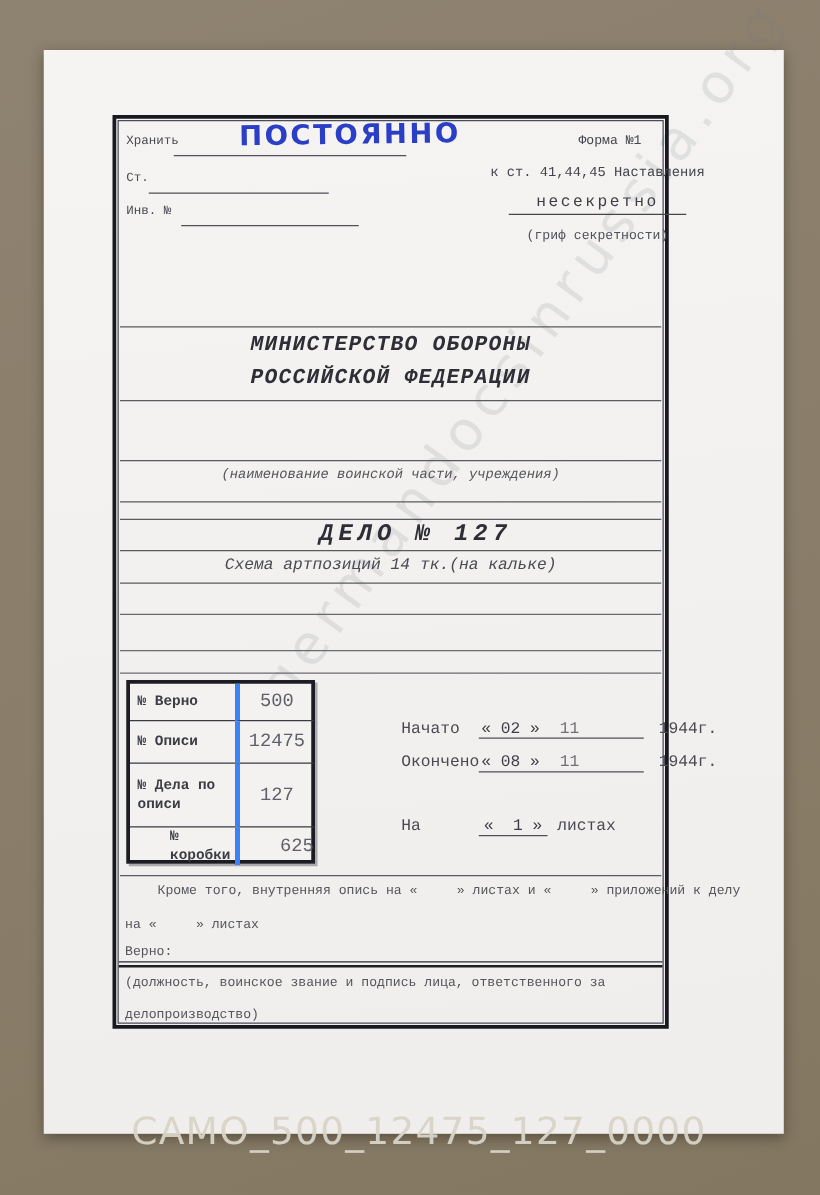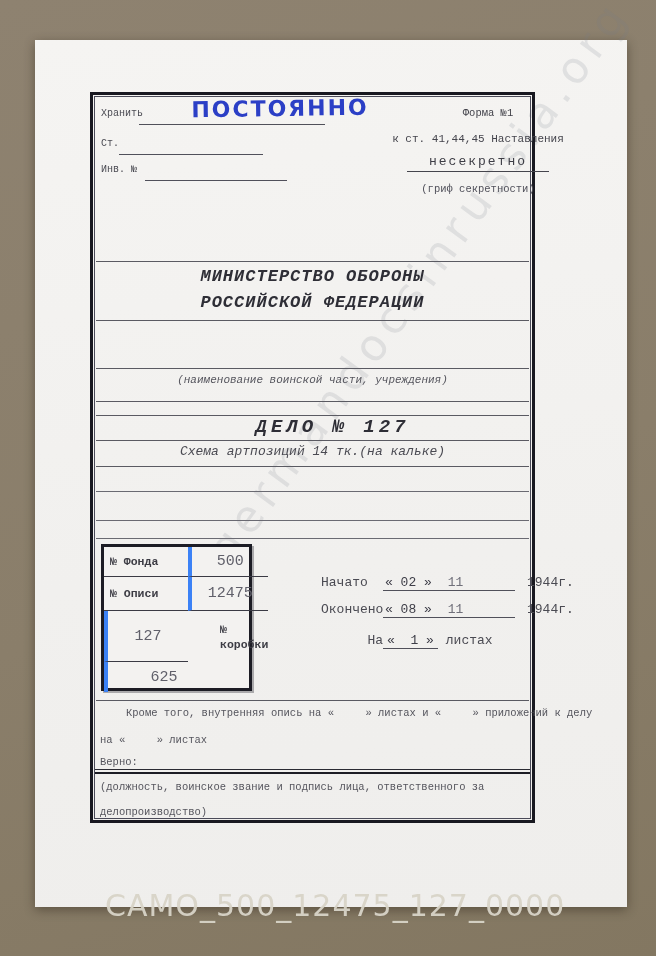--- a/index.html
+++ b/index.html
@@ -133,40 +133,41 @@
       <div class="ctr ministry" style="top:172px;">МИНИСТЕРСТВО ОБОРОНЫ</div>
       <div class="ctr ministry" style="top:198px;">РОССИЙСКОЙ ФЕДЕРАЦИИ</div>
 
 
       <div class="ctr caption" style="top:279px;">(наименование воинской части, учреждения)</div>
 
       <div class="ctr case-title" style="top:321px;padding-left:40px;">ДЕЛО № 127</div>
       <div class="ctr case-sub" style="top:349px;">Схема артпозиций 14 тк.(на кальке)</div>
 
       <div class="regtable">
-        <div class="c lab">№ Фонда</div>
+        <div class="c lab">№ Верно</div>
         <div class="c val">500</div>
         <div class="c lab">№ Описи</div>
         <div class="c val">12475</div>
+        <div class="c lab">№ Дела по описи</div>
         <div class="c val">127</div>
         <div class="c lab last">№ коробки</div>
         <div class="c val last">625</div>
       </div>
 
       <div class="daterow" style="top:480px;">
         <span class="dlab">Начато</span>
         <span class="dline"><span class="dval">« 02 »</span><span class="dmon">11</span></span>
         <span class="dyear">1944г.</span>
       </div>
       <div class="daterow" style="top:507px;">
         <span class="dlab">Окончено</span>
         <span class="dline"><span class="dval">« 08 »</span><span class="dmon">11</span></span>
         <span class="dyear">1944г.</span>
       </div>
-      <div class="daterow" style="top:538px;text-align:right;">
+      <div class="daterow" style="top:558px;">
         <span class="dlab">На</span>
         <span class="sheetline">«  1 »</span>
         <span class="sheetsuffix">листах</span>
       </div>
 
       <div class="rule" style="top:605px;"></div>
       <div class="note" style="top:612px;padding-left:26px;">Кроме того, внутренняя опись на «     » листах и «     » приложений к делу</div>
       <div class="note" style="top:639px;">на «     » листах</div>
       <div class="note" style="top:661px;">Верно:</div>
       <div class="dbl"></div>

